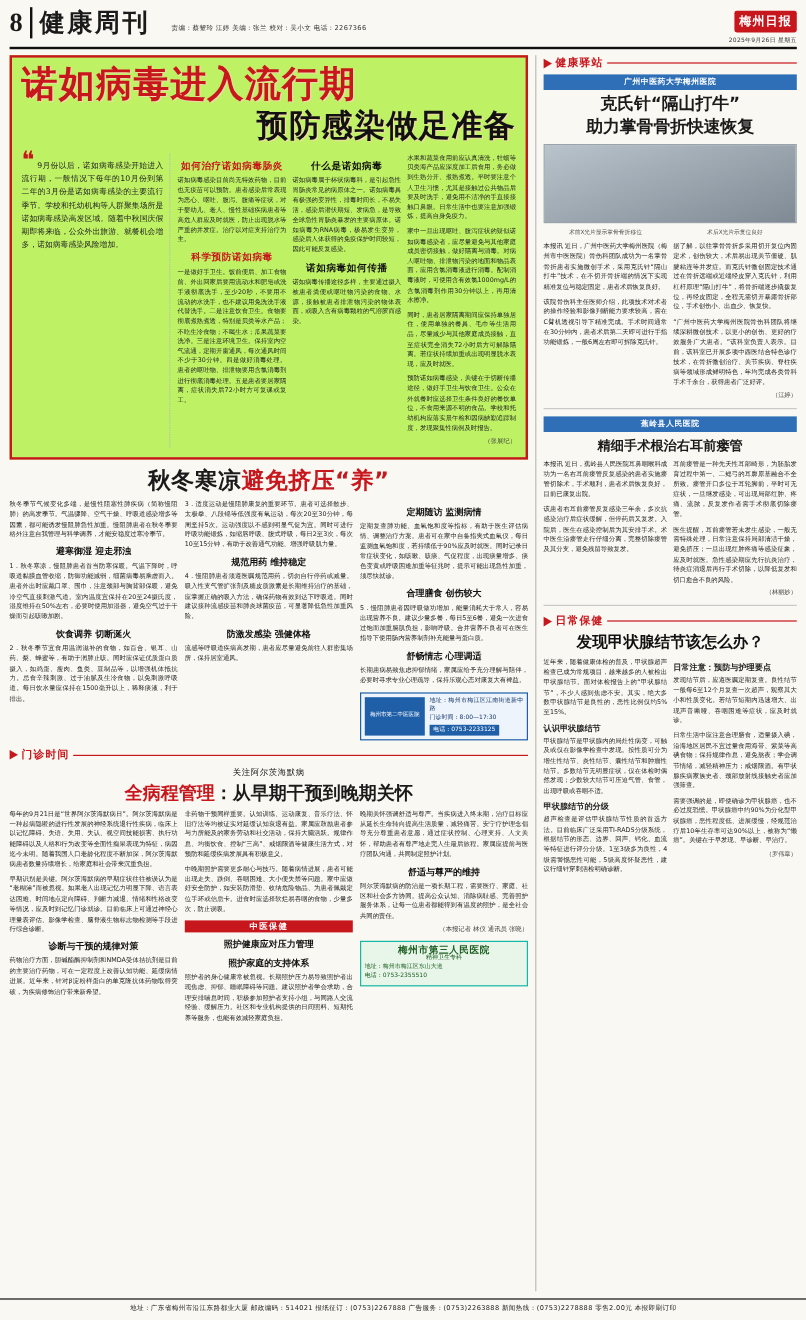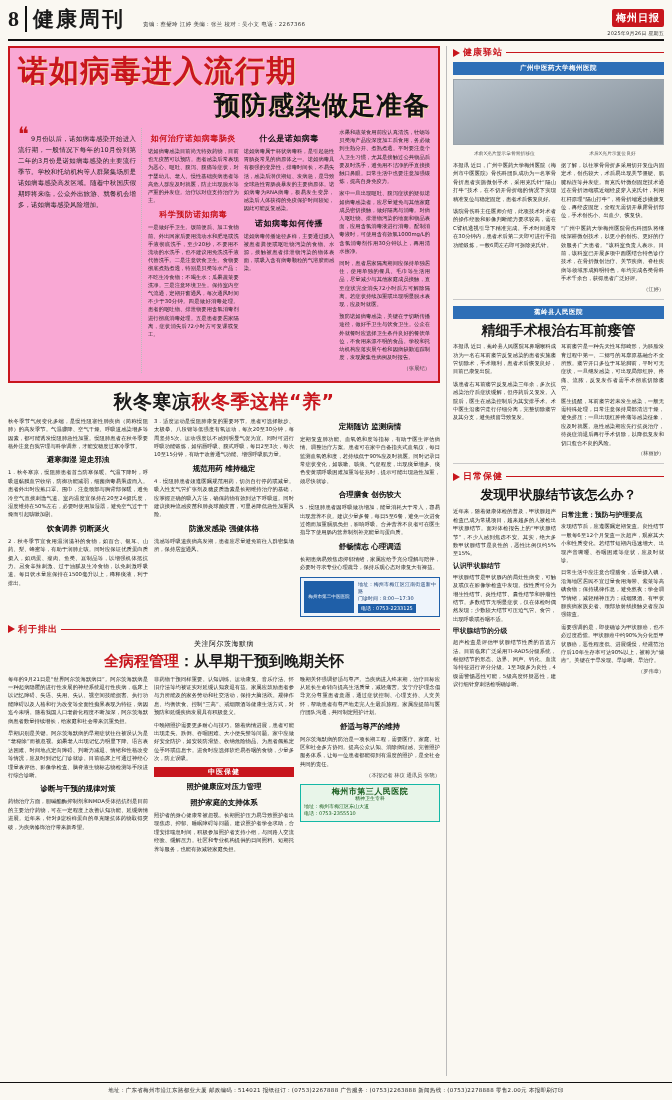--- a/index.html
+++ b/index.html
@@ -53,21 +53,21 @@
   
   .grid{
     display:flex;margin-top:5px;height:1030px;
   }
   .col-left{width:438px;padding-right:6px;box-sizing:border-box;}
   .col-right{width:218px;border-left:1px solid #bbb;padding-left:6px;box-sizing:border-box;}
 
   
   .lead{
     border:2px solid #c8161d;padding:6px 8px 8px 8px;
-    background:#f9a8d4;
+    background:#bef264;
     position:relative;
   }
   .lead h1{
     margin:0;font-size:30px;line-height:34px;color:#c8161d;
     font-weight:bold;letter-spacing:1px;
     font-family:"DejaVu Sans",sans-serif;
     text-shadow:1px 1px 0 #f3d9aa;
   }
   .lead h1 .l2{
     display:block;color:#111;font-size:26px;line-height:30px;
@@ -153,21 +153,21 @@
   }
   .r-title{
     text-align:center;font-size:14px;font-weight:bold;line-height:19px;margin:3px 0;
   }
   .r-body{font-size:5.3px;line-height:8.4px;text-align:justify;color:#222;}
   .r-two{display:flex;gap:5px;}
   .r-two .c{flex:1;}
   .r-photo{height:64px;margin:4px 0;}
   .r-cap{font-size:4.8px;color:#555;text-align:center;line-height:7px;margin-top:1px;}
   .r-title2{
-    text-align:center;font-size:14px;font-weight:bold;line-height:17px;margin:3px 0;
+    text-align:center;font-size:11px;font-weight:bold;line-height:17px;margin:3px 0;
   }
   .r-title3{
     text-align:center;font-size:13px;font-weight:bold;line-height:18px;margin:3px 0;color:#111;
   }
   .r-sub{font-weight:bold;font-size:6.8px;line-height:11px;margin:3px 0 1px 0;}
   .r-byline{text-align:right;font-size:5.2px;color:#444;margin-top:2px;}
   hr.sep{border:none;border-top:1px solid #c9c9c9;margin:6px 0;}
 
   
   .footer{
@@ -226,21 +226,21 @@
               <div style="margin-top:4px;">同时，患者居家隔离期间应保持单独居住，使用单独的餐具、毛巾等生活用品，尽量减少与其他家庭成员接触，直至症状完全消失72小时后方可解除隔离。若症状持续加重或出现明显脱水表现，应及时就医。</div>
               <div style="margin-top:4px;">预防诺如病毒感染，关键在于切断传播途径，做好手卫生与饮食卫生。公众在外就餐时应选择卫生条件良好的餐饮单位，不食用来源不明的食品。学校和托幼机构应落实晨午检和因病缺勤追踪制度，发现聚集性病例及时报告。</div>
               <div class="byline">（张展纪）</div>
             </div>
           </div>
         </div>
       </div>
 
       <div>
         <div class="h2-title">
-          <span>秋冬寒凉</span><span class="red">秋冬季这样“养”</span>
+          <span>秋冬寒凉</span><span class="red">避免挤压“养”</span>
         </div>
         <div class="four-col">
           <div class="c">
             <div>秋冬季节气候变化多端，是慢性阻塞性肺疾病（简称慢阻肺）的高发季节。气温骤降、空气干燥、呼吸道感染增多等因素，都可能诱发慢阻肺急性加重。慢阻肺患者在秋冬季要格外注意自我管理与科学调养，才能安稳度过寒冷季节。</div>
             <div class="blk-h center">避寒御湿 迎走邪浊</div>
             <div>1．秋冬寒凉，慢阻肺患者首当防寒保暖。气温下降时，呼吸道黏膜血管收缩，防御功能减弱，细菌病毒易乘虚而入。患者外出时应戴口罩、围巾，注意颈部与胸背部保暖，避免冷空气直接刺激气道。室内温度宜保持在20至24摄氏度，湿度维持在50%左右，必要时使用加湿器，避免空气过于干燥而引起咳嗽加剧。</div>
             <div class="blk-h center">饮食调养 切断涎火</div>
             <div>2．秋冬季节宜食用温润滋补的食物，如百合、银耳、山药、梨、蜂蜜等，有助于润肺止咳。同时应保证优质蛋白质摄入，如鸡蛋、瘦肉、鱼类、豆制品等，以增强机体抵抗力。忌食辛辣刺激、过于油腻及生冷食物，以免刺激呼吸道。每日饮水量应保持在1500毫升以上，稀释痰液，利于排出。</div>
           </div>
           <div class="c">
@@ -265,21 +265,21 @@
                 <span class="tel">电话：0753-2233125</span>
               </div>
             </div>
           </div>
         </div>
       </div>
 
       <div style="margin-top:6px;">
         <div class="flag">
           <span class="tri"></span>
-          <span class="txt">利于排出</span>
+          <span class="txt">门诊时间</span>
           <span class="rule"></span>
         </div>
         <div class="topic-line">关注阿尔茨海默病</div>
         <div class="alz-title" style="text-align:center;">
           <span class="red">全病程管理</span><span>：从早期干预到晚期关怀</span>
         </div>
         <div class="three-col">
           <div class="c">
             <div>每年的9月21日是“世界阿尔茨海默病日”。阿尔茨海默病是一种起病隐匿的进行性发展的神经系统退行性疾病，临床上以记忆障碍、失语、失用、失认、视空间技能损害、执行功能障碍以及人格和行为改变等全面性痴呆表现为特征，病因迄今未明。随着我国人口老龄化程度不断加深，阿尔茨海默病患者数量持续增长，给家庭和社会带来沉重负担。</div>
             <div style="margin-top:4px;">早期识别是关键。阿尔茨海默病的早期症状往往被误认为是“老糊涂”而被忽视。如果老人出现记忆力明显下降、语言表达困难、时间地点定向障碍、判断力减退、情绪和性格改变等情况，应及时到记忆门诊就诊。目前临床上可通过神经心理量表评估、影像学检查、脑脊液生物标志物检测等手段进行综合诊断。</div>
@@ -312,20 +312,24 @@
     </div>
 
     <div class="col-right">
 
       <div class="flag" style="margin-top:0;">
         <span class="tri"></span>
         <span class="txt">健康驿站</span>
         <span class="rule"></span>
       </div>
       <div class="r-band">广州中医药大学梅州医院</div>
+      <div class="r-title">
+        <div>克氏针“隔山打牛”</div>
+        <div>助力掌骨骨折快速恢复</div>
+      </div>
       <div class="photo r-photo"></div>
       <div class="r-two">
         <div class="c r-cap">术前X光片显示掌骨骨折移位</div>
         <div class="c r-cap">术后X光片示复位良好</div>
       </div>
       <div class="r-two" style="margin-top:4px;">
         <div class="c r-body">
           <div>本报讯  近日，广州中医药大学梅州医院（梅州市中医医院）骨伤科团队成功为一名掌骨骨折患者实施微创手术，采用克氏针“隔山打牛”技术，在不切开骨折端的情况下实现精准复位与稳定固定，患者术后恢复良好。</div>
           <div style="margin-top:4px;">该院骨伤科主任医师介绍，此项技术对术者的操作经验和影像判断能力要求较高，需在C臂机透视引导下精准完成。手术时间通常在30分钟内，患者术后第二天即可进行手指功能锻炼，一般6周左右即可拆除克氏针。</div>
         </div>

